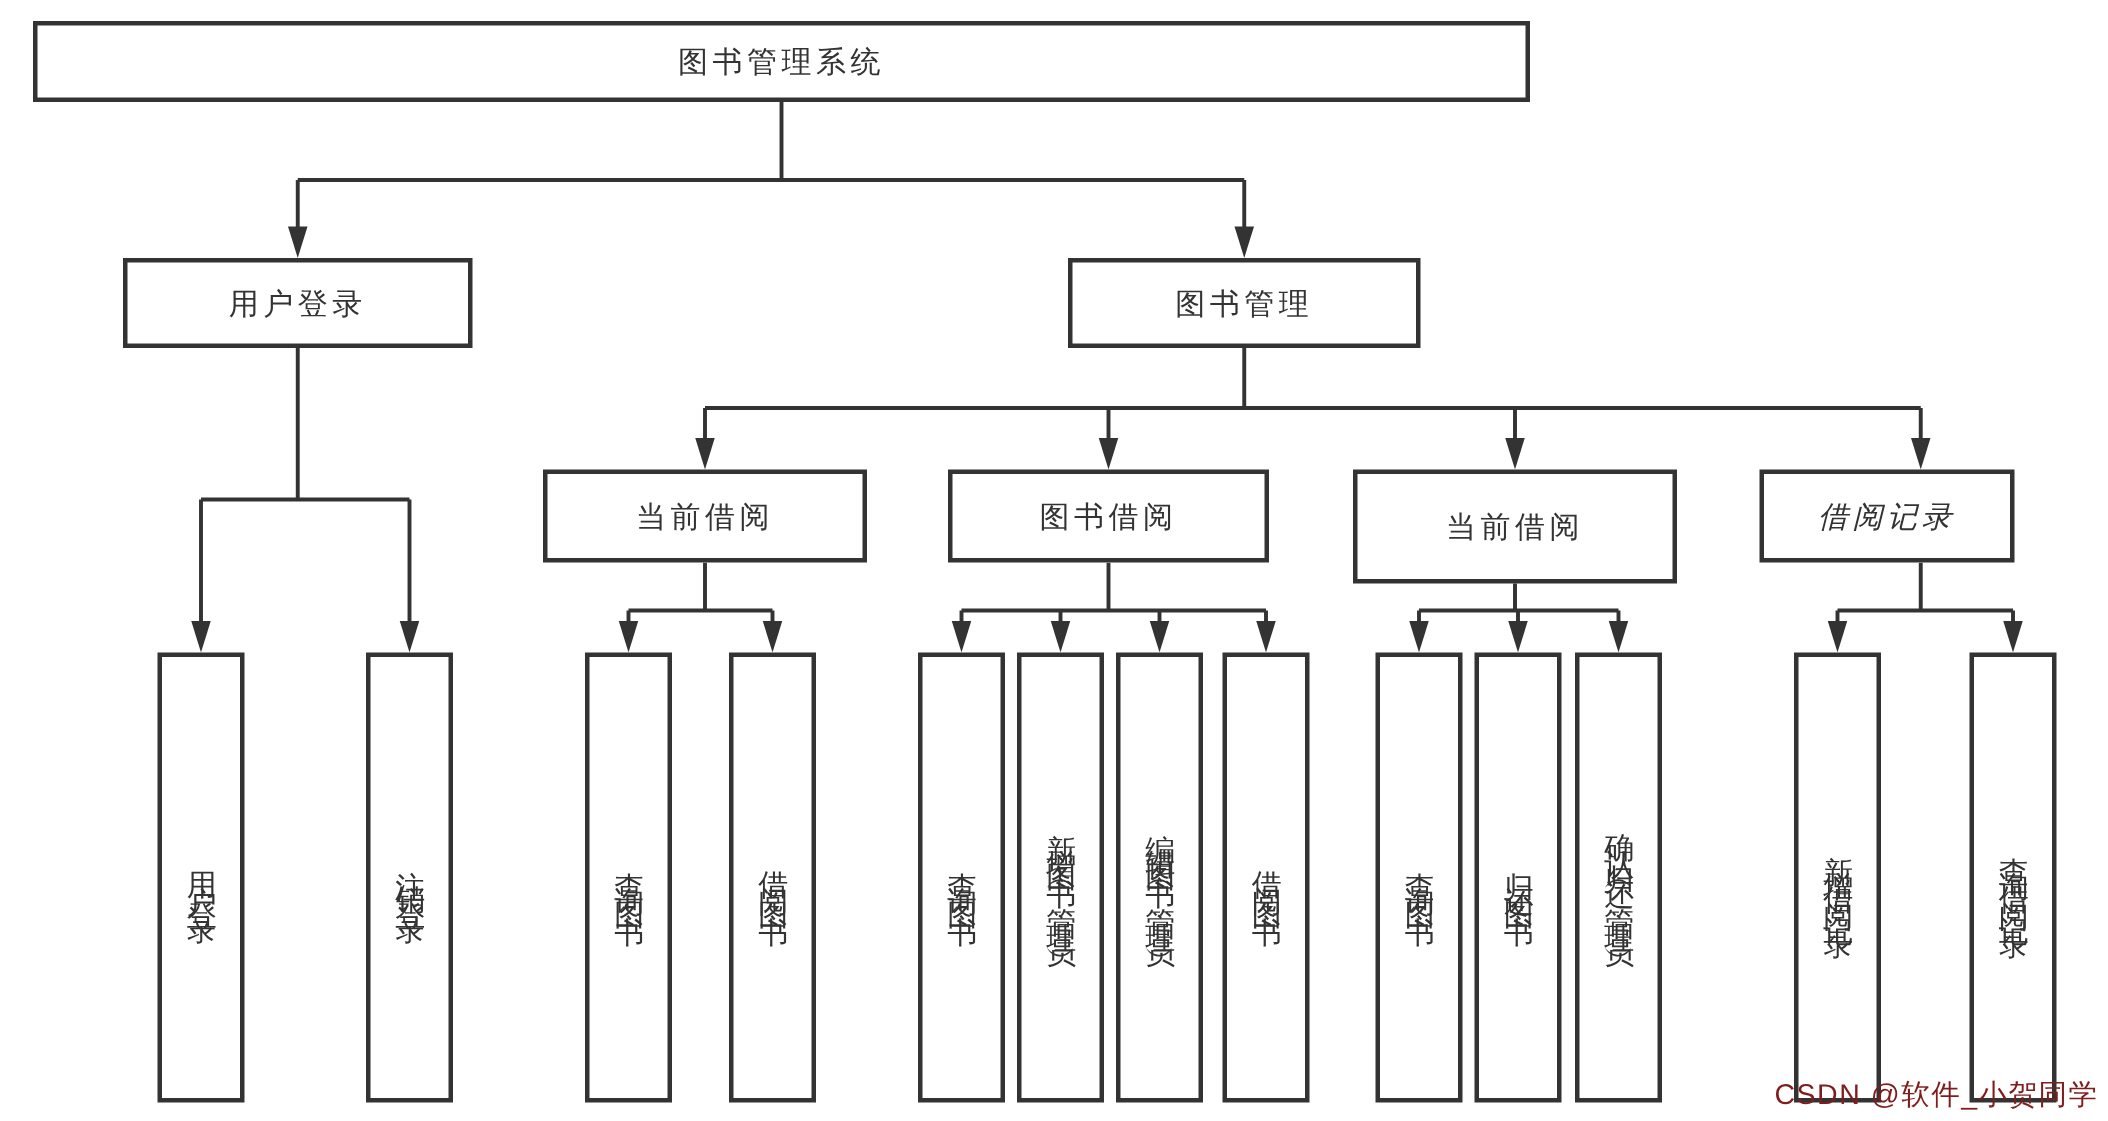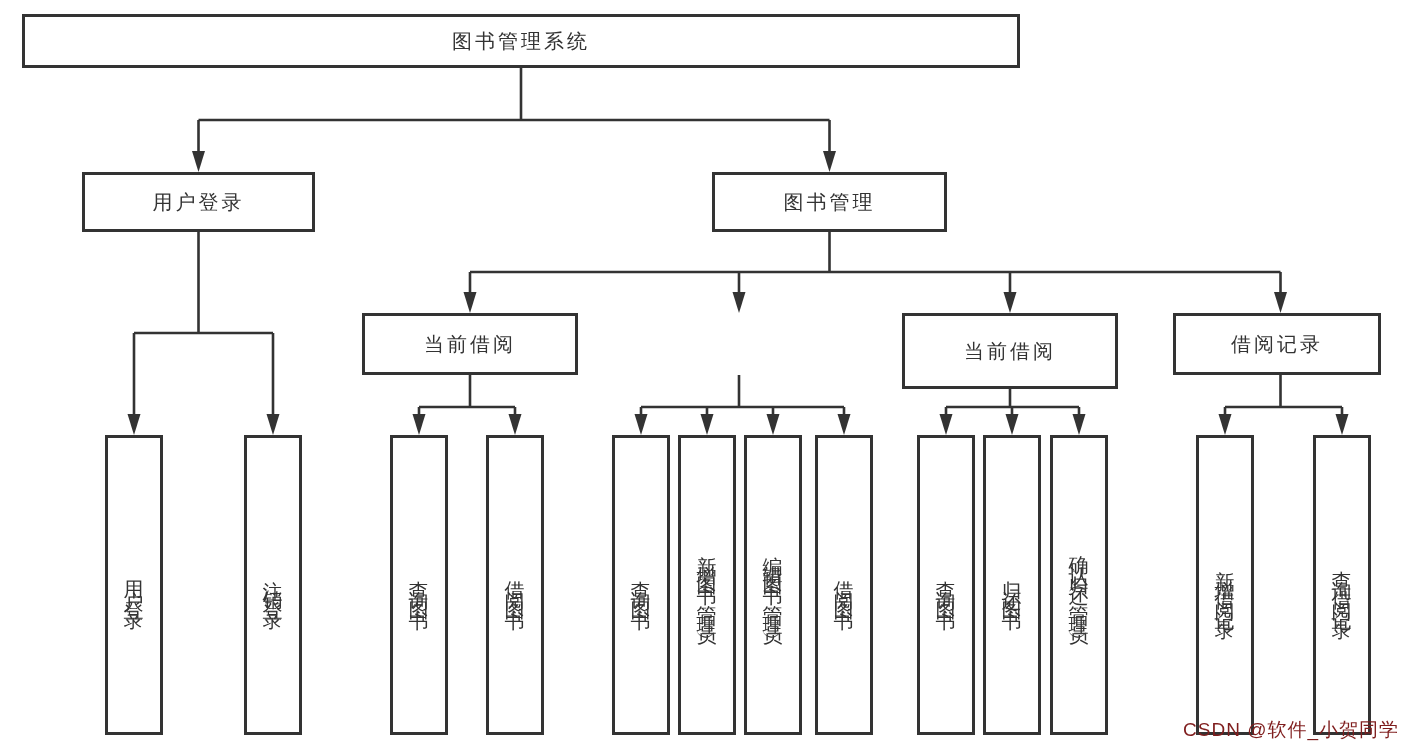--- a/index.html
+++ b/index.html
@@ -118,24 +118,27 @@
   <div class="node" style="left:82px; top:172px; width:233px; height:60px;">
     <span class="label">用户登录</span>
   </div>
   <div class="node" style="left:712px; top:172px; width:235px; height:60px;">
     <span class="label">图书管理</span>
   </div>
 
   <div class="node" style="left:362px; top:313px; width:216px; height:62px;">
     <span class="label">当前借阅</span>
   </div>
+  <div class="node" style="left:632px; top:313px; width:214px; height:62px;">
+    <span class="label">图书借阅</span>
+  </div>
   <div class="node" style="left:902px; top:313px; width:216px; height:76px;">
     <span class="label">当前借阅</span>
   </div>
-  <div class="node" style="left:1173px; top:313px; width:208px; height:62px;">
+  <div class="node" style="left:1173px; top:313px; width:170px; height:62px;font-style:italic;">
     <span class="label">借阅记录</span>
   </div>
 
   <div class="leaf" style="left:105px;">
     <span class="vlabel">用户登录</span>
   </div>
   <div class="leaf" style="left:244px;">
     <span class="vlabel">注销登录</span>
   </div>
 

